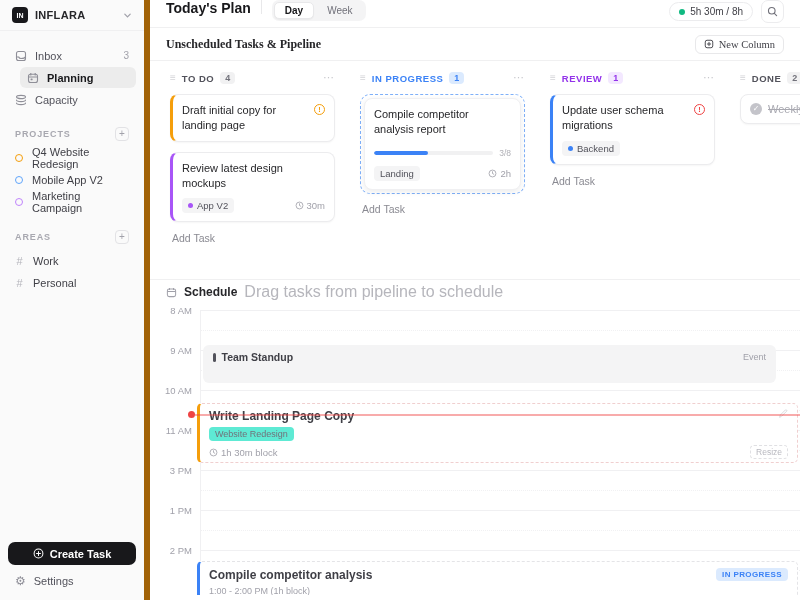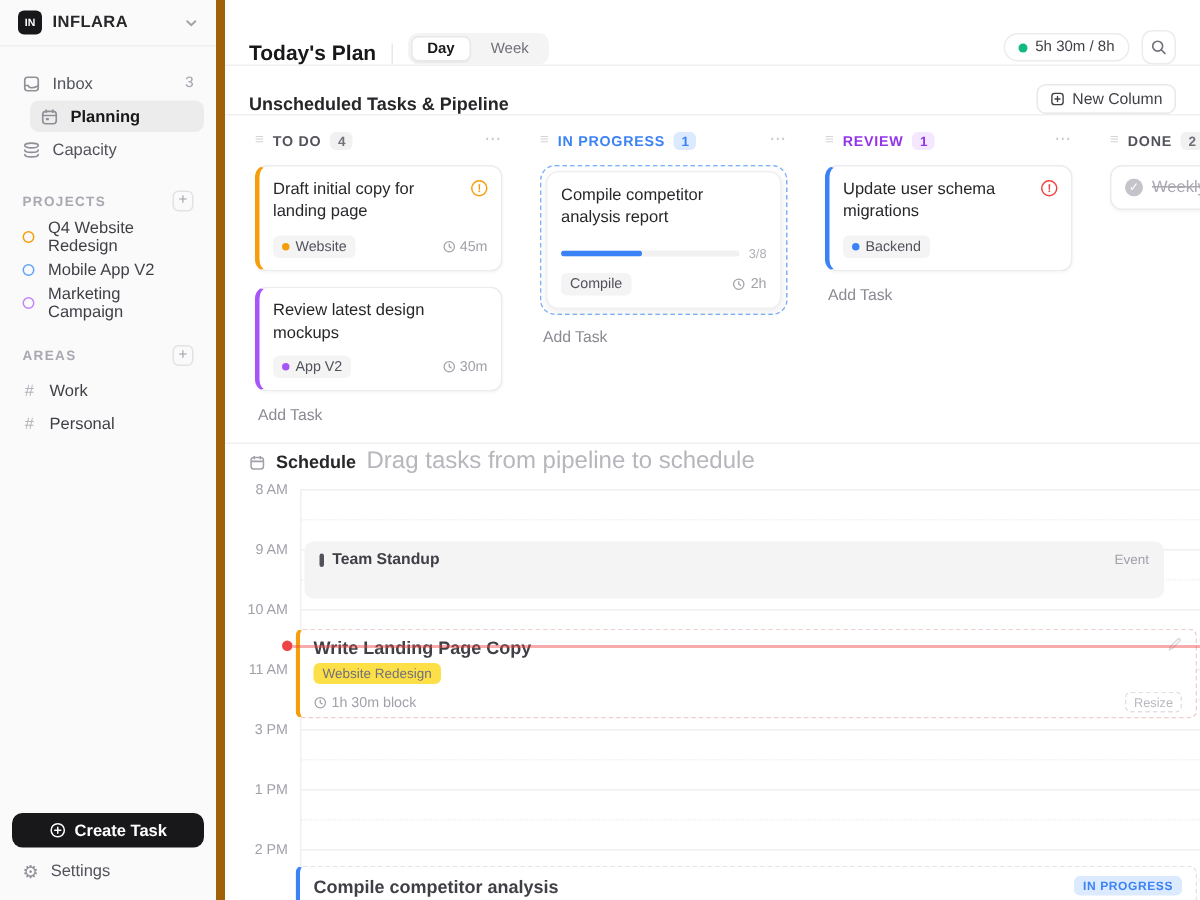--- a/index.html
+++ b/index.html
@@ -39,39 +39,39 @@
   .create-task { position:absolute; left:8px; right:8px; bottom:35px; height:23px;
     background:#18181b; color:#fff; border:none; border-radius:7px; display:flex;
     align-items:center; justify-content:center; gap:6px; font-size:11px; font-weight:600;
     font-family:inherit; cursor:pointer; }
   .settings-row { position:absolute; left:8px; bottom:9px; display:flex; align-items:center;
     gap:8px; font-size:11px; color:#52525b; padding:0 7px; height:21px; cursor:pointer; }
   .gear { font-size:12px; color:#8f8f98; line-height:1; }
 
   
   .main { position:absolute; left:150px; top:0; right:0; bottom:0; background:#fff; }
-  .main-header { height:44px; border-bottom:1px solid #f0f0f1; display:flex;
-    align-items:flex-end; padding:0 16px; gap:10px; }
+  .main-header { height:28px; border-bottom:1px solid #f0f0f1; display:flex;
+    align-items:flex-start; padding:0 16px; gap:10px; }
   .mh-title { font-size:14px; font-weight:700; color:#18181b; }
   .mh-sep { width:1px; height:14px; background:#e8e8ea; }
   .segmented { background:#f4f4f5; border-radius:7px; padding:2px; display:flex; gap:2px; }
   .seg { font-size:10px; padding:2px 10px; border-radius:5px; color:#71717a; cursor:pointer;
     border:1px solid transparent; }
   .seg.active { background:#fff; border:1px solid #e8e8ea; color:#18181b; font-weight:700;
     box-shadow:0 1px 1px rgba(0,0,0,.04); }
   .mh-right { margin-left:auto; display:flex; align-items:center; gap:8px; }
   .budget-pill { display:flex; align-items:center; gap:5px; border:1px solid #ececee;
     border-radius:999px; padding:3px 9px; font-size:10px; color:#3f3f46; }
   .dot-green { width:6px; height:6px; border-radius:50%; background:#10b981; }
   .search-btn { width:23px; height:23px; border:1px solid #ececee; border-radius:7px;
     display:flex; align-items:center; justify-content:center; background:#fff; cursor:pointer;
     color:#71717a; }
 
   .pipeline-bar { height:33px; border-bottom:1px solid #f0f0f1; display:flex;
-    align-items:flex-end; padding:0 16px; }
+    align-items:center; padding:0 16px;font-family:Liberation Serif, serif; }
   .pipeline-title { font-size:12px; font-weight:700; color:#27272a; }
   .new-col-btn { margin-left:auto; display:flex; align-items:center; gap:5px;
     border:1px solid #e8e8ea; border-radius:6px; padding:3px 8px; font-size:10.5px;
     color:#3f3f46; background:#fff; font-family:inherit; cursor:pointer; }
 
   
   .board { position:relative; height:219px; border-bottom:1px solid #f0f0f1;
     overflow:hidden; padding:10px 0 0 20px; display:flex; gap:25px; }
   .col { width:165px; flex:none; }
   .col-head { display:flex; align-items:center; gap:6px; height:14px; margin-bottom:9px; }
@@ -129,21 +129,21 @@
   .ev-row { display:flex; align-items:center; gap:6px; }
   .ev-bar { width:2.5px; height:9px; background:#52525b; border-radius:2px; }
   .ev-title { font-size:10.5px; font-weight:700; color:#3f3f46; flex:1; }
   .ev-badge { font-size:9px; color:#a1a1aa; }
   .ev-meta { font-size:9px; color:#a1a1aa; margin-top:5px; }
   .blk-write { position:absolute; left:47px; right:2px; top:99px; height:60px; background:#fff;
     border:1px dashed #f0cfcf; border-left:3px solid #f59e0b; border-radius:5px;
     padding:5px 9px; cursor:pointer; }
   .blk-title-row { display:flex; align-items:flex-start; gap:6px; }
   .blk-title { font-size:12px; font-weight:700; color:#3f3f46; flex:1; }
-  .blk-tag { display:inline-flex; background:#fde047; border-radius:4px; padding:2px 6px;
+  .blk-tag { display:inline-flex; background:#5eead4; border-radius:4px; padding:2px 6px;
     font-size:9px; color:#71717a; margin-top:3px; }
   .blk-meta-row { display:flex; align-items:center; margin-top:4px;gap:36px; }
   .blk-meta { display:flex; align-items:center; gap:3px; font-size:9.5px; color:#a1a1aa; }
   .resize-chip { margin-left:auto; border:1px dashed #e0e0e3; border-radius:4px;
     padding:1px 5px; font-size:8.5px; color:#b8b8bf; cursor:pointer; }
   .edit-ic { color:#d6d6da; cursor:pointer; }
   .now-dot { position:absolute; left:38px; top:107px; width:7px; height:7px;
     border-radius:50%; background:#ef4444; z-index:3; }
   .now-line { position:absolute; left:45px; right:0; top:110px; height:1.5px;
     background:#ef4444; opacity:.45; z-index:2; }
@@ -294,33 +294,20 @@
         <span class="grip">≡</span>
         <span class="col-name">TO DO</span>
         <span class="col-count">4</span>
         <span class="col-menu">⋯</span>
       </div>
       <div class="card ac-orange">
         <div class="card-title-row">
           <span class="card-title">Draft initial copy for landing page</span>
           <span class="alert-ic orange">!</span>
         </div>
-        <div class="card-foot">
-          <span class="tag">
-            <span class="tag-dot d-orange"></span>
-            <span>Website</span>
-          </span>
-          <span class="card-time">
-            <svg width="9" height="9" viewBox="0 0 12 12">
-                <circle cx="6" cy="6" r="4.6" fill="none" stroke="currentColor" stroke-width="1.1"></circle>
-                <path d="M6 3.6V6l1.7 1" fill="none" stroke="currentColor" stroke-width="1.1" stroke-linecap="round"></path>
-              </svg>
-            <span>45m</span>
-          </span>
-        </div>
       </div>
       <div class="card ac-purple">
         <div class="card-title-row">
           <span class="card-title">Review latest design mockups</span>
         </div>
         <div class="card-foot">
           <span class="tag">
             <span class="tag-dot d-purple"></span>
             <span>App V2</span>
           </span>
@@ -349,21 +336,21 @@
             <span class="card-title">Compile competitor analysis report</span>
           </div>
           <div class="prog-row">
             <span class="prog-track">
                 <span class="prog-fill" style="display: block; width: 45%;"></span>
               </span>
             <span class="prog-label">3/8</span>
           </div>
           <div class="card-foot">
             <span class="tag">
-              <span>Compile</span>
+              <span>Landing</span>
             </span>
             <span class="card-time">
               <svg width="9" height="9" viewBox="0 0 12 12">
                   <circle cx="6" cy="6" r="4.6" fill="none" stroke="currentColor" stroke-width="1.1"></circle>
                   <path d="M6 3.6V6l1.7 1" fill="none" stroke="currentColor" stroke-width="1.1" stroke-linecap="round"></path>
                 </svg>
               <span>2h</span>
             </span>
           </div>
         </div>

